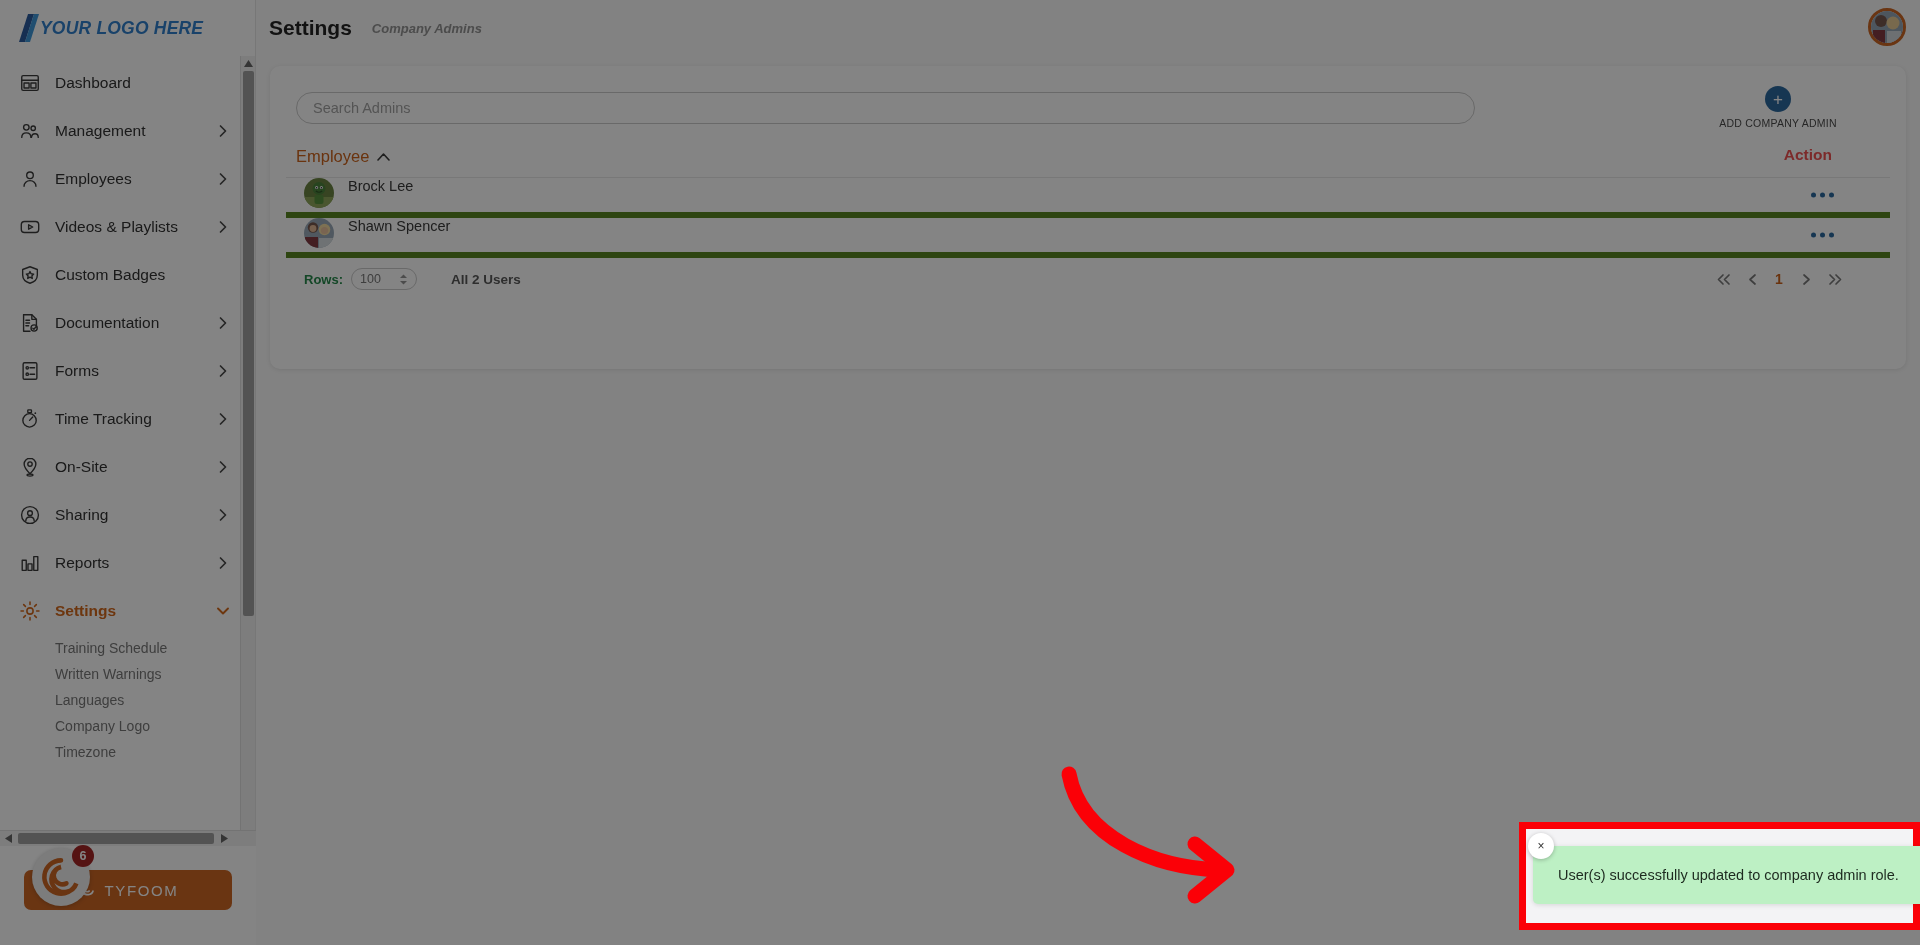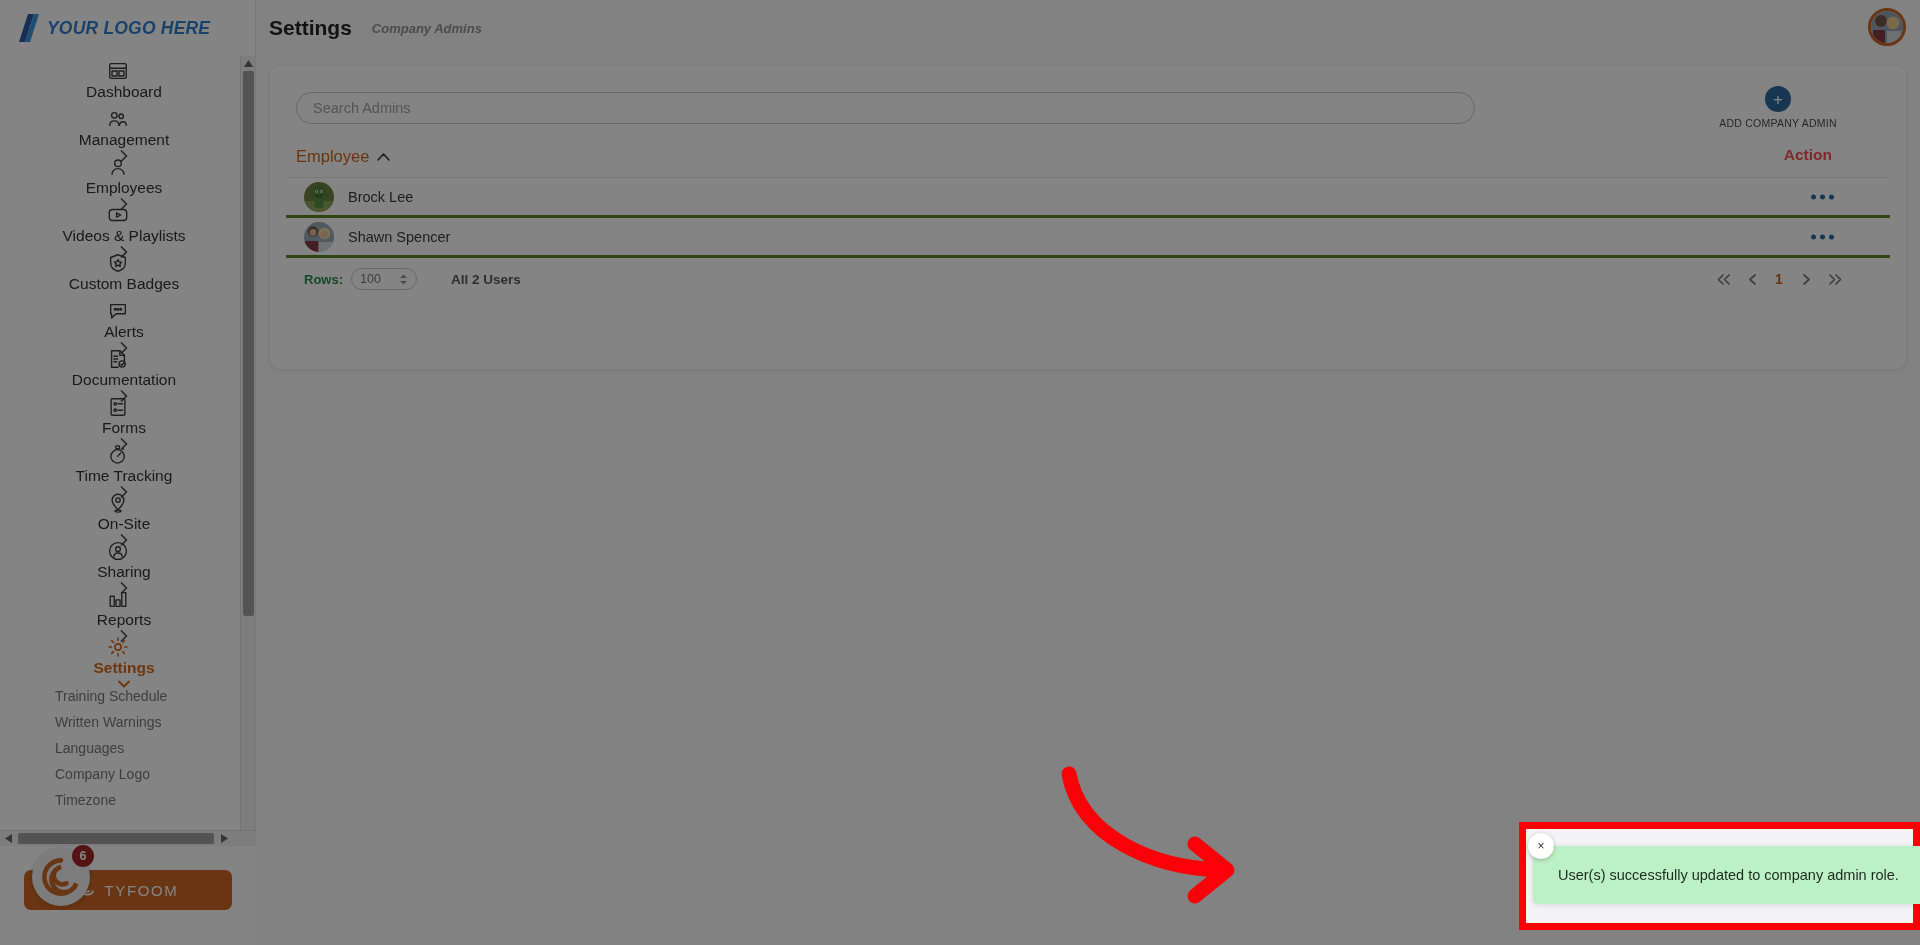--- a/index.html
+++ b/index.html
@@ -31,42 +31,41 @@
     position: absolute; left: 0; top: 0;
     width: 256px; height: 945px;
     background: #ffffff;
     border-right: 1px solid #e3e3e3;
     z-index: 10;
   }
   #logo-row {
     height: 56px;
     display: flex; align-items: center;
     padding-left: 18px;
-    gap: 7px;
+    gap: 0;
   }
   .logo-mark { width: 22px; height: 30px; flex: none; }
   .logo-text {
     font-size: 17.5px; font-weight: bold; font-style: italic;
     color: #2076c8; letter-spacing: .2px; white-space: nowrap;
   }
 
   #nav-scroll {
     position: absolute; top: 56px; left: 0;
     width: 256px; height: 790px;
     overflow: hidden;
   }
   #nav-list { padding-top: 3px; }
 
   .nav-item {
     position: relative;
     display: flex; align-items: center;
     height: 48px;
     padding-left: 18px; padding-right: 26px;
     cursor: pointer;
-    flex-direction: column;
   }
   .nav-ico {
     width: 24px; height: 24px; flex: none;
     margin-right: 13px;
     display: flex; align-items: center; justify-content: center;
     color: #2b2b2b;
   }
   .nav-ico svg { width: 22px; height: 22px; display: block; }
   .nav-label {
     font-size: 15.5px; color: #222; white-space: nowrap;
@@ -268,23 +267,23 @@
   }
   .sort-caret { width: 13px; height: 9px; color: #2b2b2b; }
   .sort-caret svg { width: 13px; height: 9px; display: block; }
   .th-action {
     position: absolute; right: 58px; top: 10px;
     font-size: 15.5px; font-weight: bold; color: #ef4444;
   }
 
   .trow {
     position: relative;
-    display: flex; align-items: center;
+    display: flex; 
     height: 40px;
-    border-bottom: 3px solid #4d7c0f;
+    border-bottom: 6px solid #4d7c0f;
     padding: 0 10px;
     cursor: pointer;
   }
   .trow .avatar {
     width: 30px; height: 30px; border-radius: 50%;
     overflow: hidden; flex: none; margin-left: 8px;
   }
   .trow .emp-name {
     margin-left: 14px;
     font-size: 14.5px; color: #2a2a2a;
@@ -458,36 +457,20 @@
             </span>
           </div>
           <div class="nav-item">
             <span class="nav-ico">
               <svg viewBox="0 0 24 24" fill="none" stroke="currentColor" stroke-width="1.5" stroke-linecap="round" stroke-linejoin="round">
                 <path d="M12 3 L20 6v6c0 4.2-3.3 7.6-8 9-4.7-1.4-8-4.8-8-9V6z"></path>
                 <path d="M12 8.2 L13.2 10.7 L16 11 L14 13 L14.5 15.8 L12 14.4 L9.5 15.8 L10 13 L8 11 L10.8 10.7 Z"></path>
               </svg>
             </span>
             <span class="nav-label">Custom Badges</span>
-          </div>
-          <div class="nav-item">
-            <span class="nav-ico">
-              <svg viewBox="0 0 24 24" fill="none" stroke="currentColor" stroke-width="1.5" stroke-linecap="round" stroke-linejoin="round">
-                <path d="M4 5h16v10H10l-5 4.5V15H4z"></path>
-                <circle cx="9" cy="10" r=".9" fill="currentColor"></circle>
-                <circle cx="12" cy="10" r=".9" fill="currentColor"></circle>
-                <circle cx="15" cy="10" r=".9" fill="currentColor"></circle>
-              </svg>
-            </span>
-            <span class="nav-label">Alerts</span>
-            <span class="nav-caret">
-              <svg viewBox="0 0 14 14" fill="none" stroke="currentColor" stroke-width="1.7" stroke-linecap="round" stroke-linejoin="round">
-                <path d="M4.5 2 L9.5 7 L4.5 12"></path>
-              </svg>
-            </span>
           </div>
           <div class="nav-item">
             <span class="nav-ico">
               <svg viewBox="0 0 24 24" fill="none" stroke="currentColor" stroke-width="1.5" stroke-linecap="round" stroke-linejoin="round">
                 <path d="M5 3h9l5 5v8.5"></path>
                 <path d="M5 3v18h7"></path>
                 <path d="M14 3v5h5"></path>
                 <path d="M7.5 9h4M7.5 12h4M7.5 15h3"></path>
                 <circle cx="16.5" cy="17.5" r="3.4"></circle>
                 <path d="M15 17.6 L16.3 18.9 L18.2 16.4"></path>

